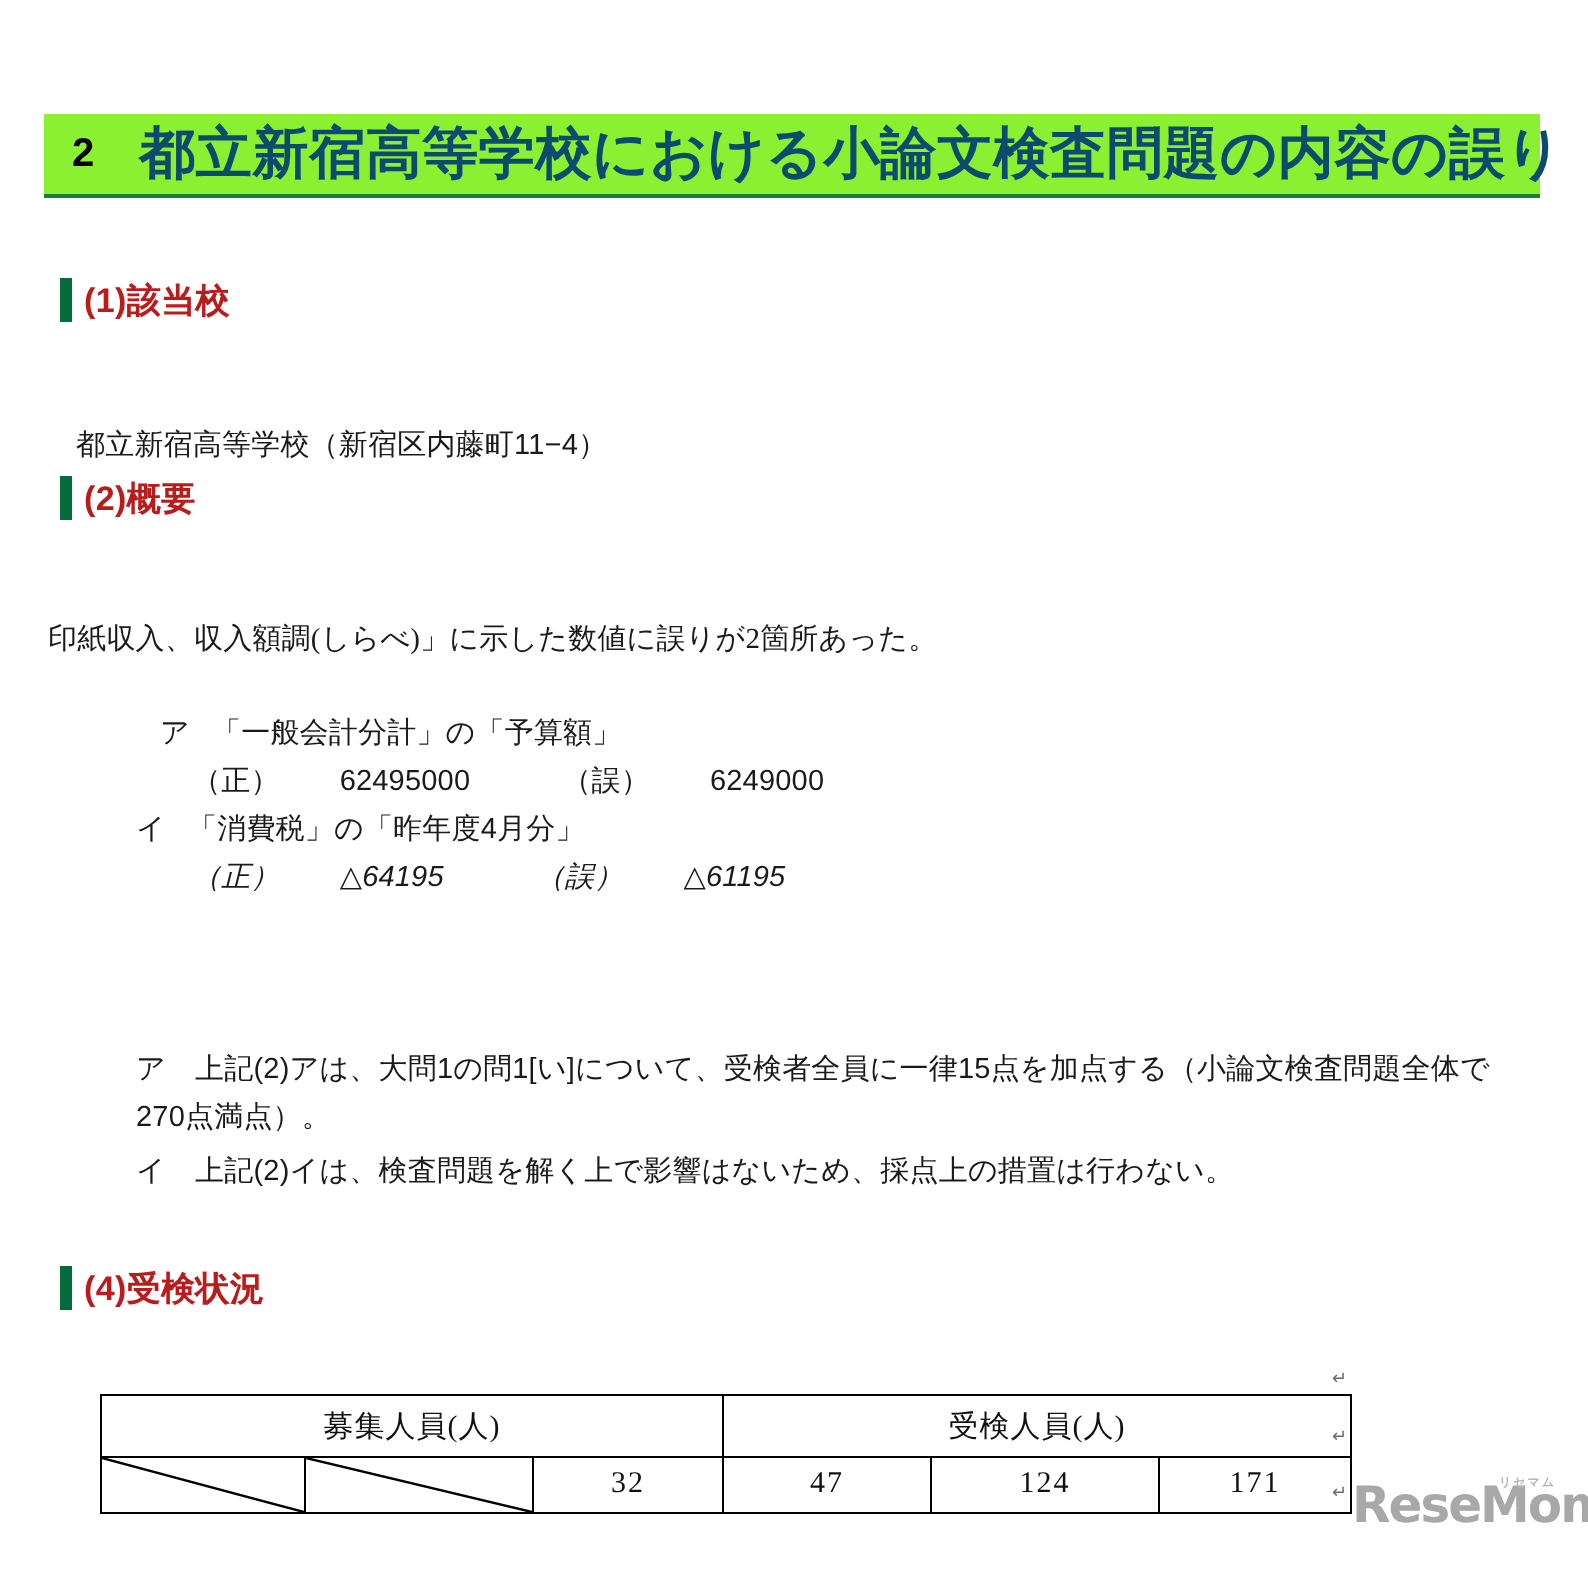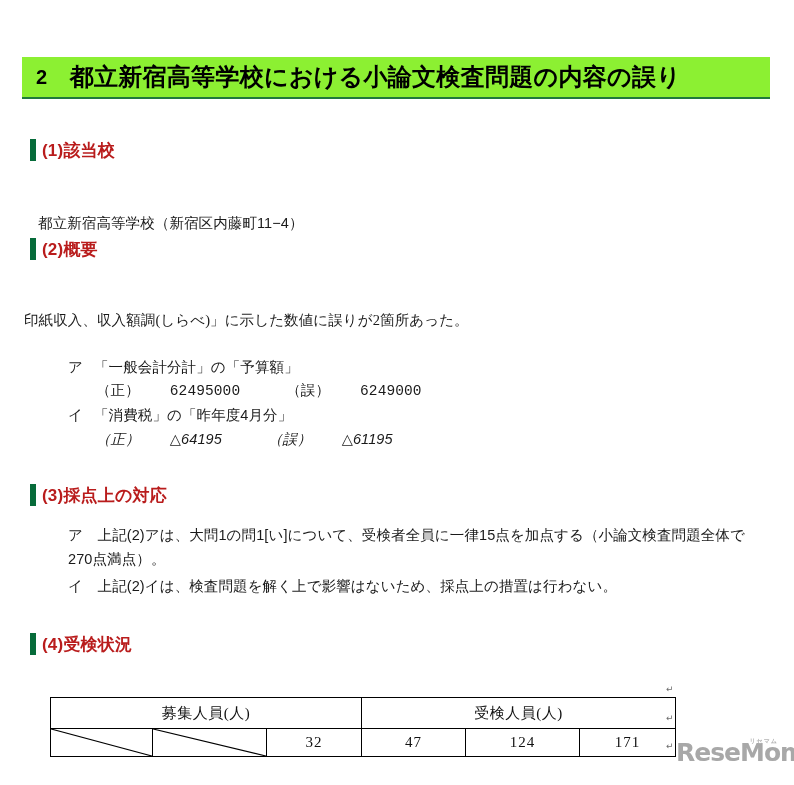--- a/index.html
+++ b/index.html
@@ -37,23 +37,23 @@
     align-items: center;
   }
   .title-num {
     font-size: 20px;
     font-weight: bold;
     color: #000000;
     margin-left: 14px;
     letter-spacing: 0.5px;
   }
   .title-text {
-    font-size: 24px;
-    font-weight: bold;
-    color: #000000;
+    font-size: 28px;
+    font-weight: bold;
+    color: #0c4a6e;
     margin-left: 22px;
     letter-spacing: 0.3px;
     white-space: nowrap;
   }
 
   
   .subhead {
     position: absolute;
     display: flex;
     align-items: center;
@@ -193,38 +193,34 @@
   </div>
   <div class="body-line" style="left:38px; top:183px;margin-top:30px;">都立新宿高等学校（新宿区内藤町11−4）</div>
 
   <div class="subhead" style="left:30px; top:237px;">
     <span class="tick"></span>
     <span class="label">(2)概要</span>
   </div>
 
   <div class="body-line" style="left:24px; top:310px;font-family:Liberation Serif, serif;">印紙収入、収入額調(しらべ)」に示した数値に誤りが2箇所あった。</div>
 
-  <div class="body-line" style="left:68px; top:357px;">
+  <div class="body-line" style="left:80px; top:357px;">
     <span class="ind-marker">ア</span><span>「一般会計分計」の「予算額」</span>
   </div>
-  <div class="body-line" style="left:96px; top:381px;font-family:Liberation Mono, monospace;">
+  <div class="body-line" style="left:96px; top:381px;">
     <span>（正）</span><span class="gap-mid"></span><span>62495000</span><span class="gap-wide"></span><span>（誤）</span><span class="gap-mid"></span><span>6249000</span>
   </div>
 
   <div class="body-line" style="left:68px; top:405px;">
     <span class="ind-marker">イ</span><span>「消費税」の「昨年度4月分」</span>
   </div>
   <div class="body-line" style="left:96px; top:429px;font-style:italic;">
     <span>（正）</span><span class="gap-mid"></span><span>△64195</span><span class="gap-wide"></span><span>（誤）</span><span class="gap-mid"></span><span>△61195</span>
   </div>
 
-  <div class="subhead" style="left:30px; top:483px;">
-    <span class="tick"></span>
-    <span class="label">(3)採点上の対応</span>
-  </div>
 
   <div class="body-line" style="left:68px; top:525px;">ア　上記(2)アは、大問1の問1[い]について、受検者全員に一律15点を加点する（小論文検査問題全体で</div>
   <div class="body-line" style="left:68px; top:549px;">270点満点）。</div>
   <div class="body-line" style="left:68px; top:576px;">イ　上記(2)イは、検査問題を解く上で影響はないため、採点上の措置は行わない。</div>
 
   <div class="subhead" style="left:30px; top:632px;">
     <span class="tick"></span>
     <span class="label">(4)受検状況</span>
   </div>
 

